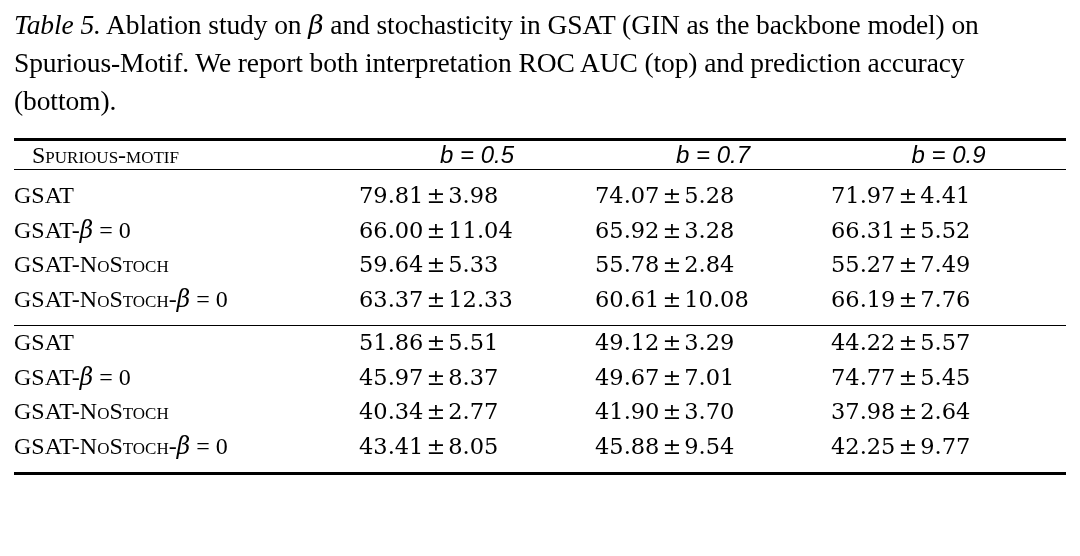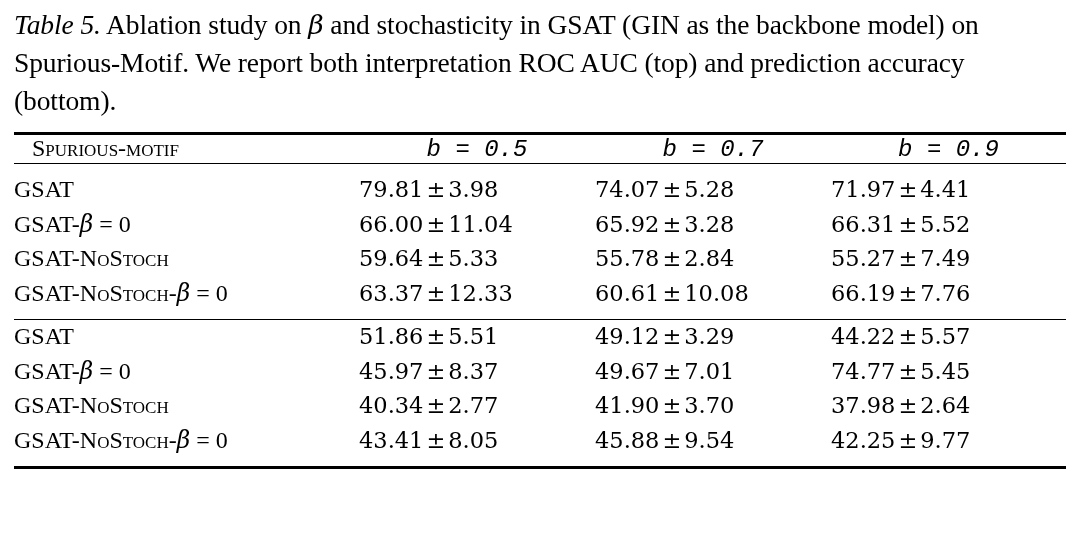--- a/index.html
+++ b/index.html
@@ -25,32 +25,32 @@
     font-size: 27.5px;
     line-height: 1.38;
     text-align: left;
     margin: 0 0 0 0;
     letter-spacing: -0.1px;
   }
   .caption .tbl-label {
     font-style: italic;
   }
   .math-it {
-    font-family: Liberation Mono, monospace;
+    font-family: Liberation Sans, sans-serif;
     font-style: italic;
   }
   .beta {
     font-family: "DejaVu Serif", serif;
     font-style: italic;
     font-size: 0.97em;
   }
   table.main {
     width: 1052px;
     border-collapse: collapse;
-    margin-top: 12px;
+    margin-top: 18px;
     font-size: 24px;
   }
   table.main th, table.main td {
     padding: 0;
     vertical-align: baseline;
   }
   .rule-top td {
     border-top: 3px solid #000;
     height: 0;
     padding: 0;

